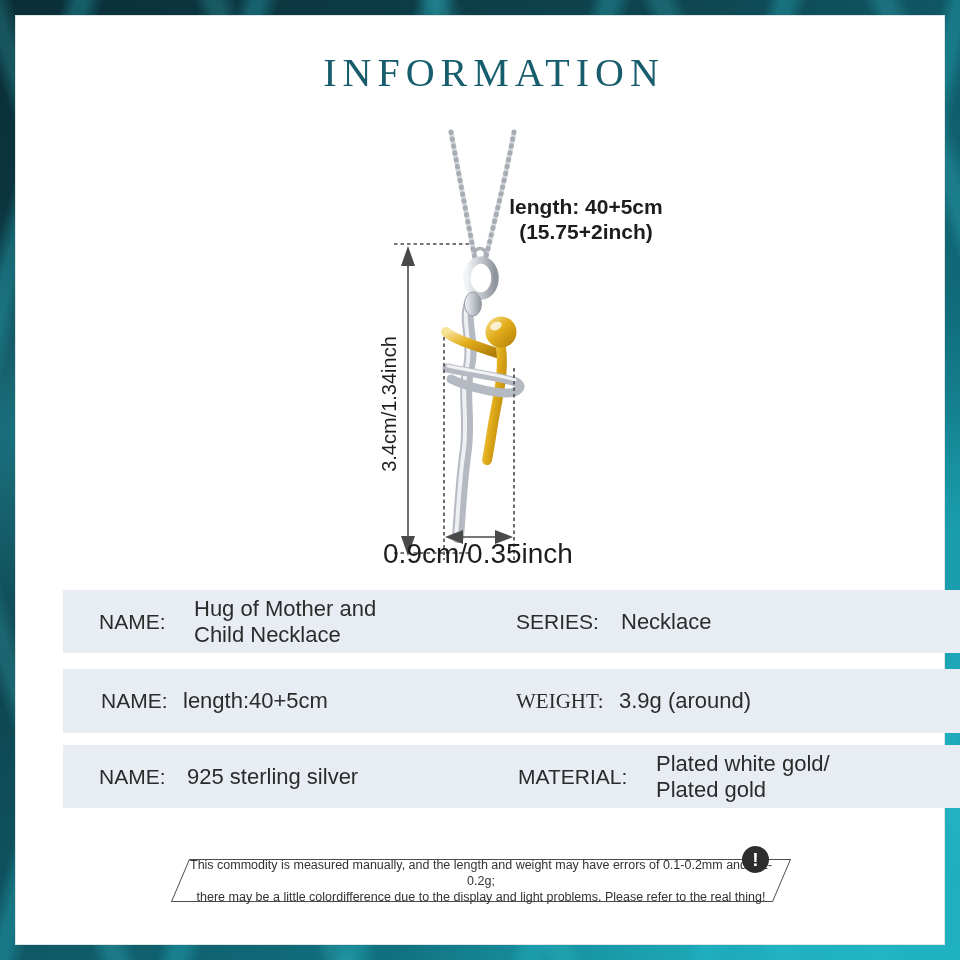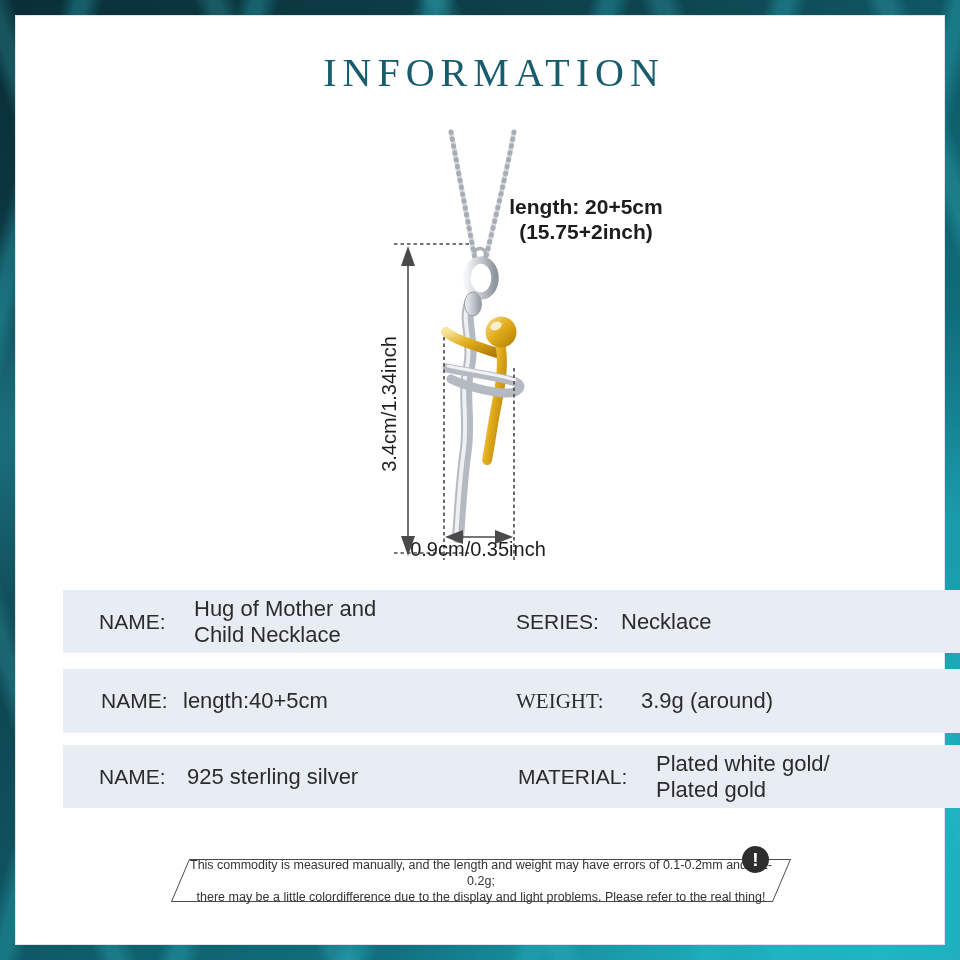--- a/index.html
+++ b/index.html
@@ -36,35 +36,35 @@
   .len-label {
     left:455px; top:178px; width:230px; text-align:center;
     font-weight:700; font-size:21px; line-height:25px; white-space:pre-line;
   }
   .h-label {
     left:265px; top:375px; width:220px; height:26px; text-align:center;
     font-size:20px; font-weight:500; transform:rotate(-90deg);
   }
   .w-label {
     left:352px; top:522px; width:220px; text-align:center;
-    font-size:20px; font-weight:500;
+    font-size:28px; font-weight:500;
   }
   
   .spec-row {
     position:absolute; left:47px; width:940px; height:63px;
     background:#e8ecf3; color:#2b2b2b;
   }
   .row-1 { top:574px; }
   .row-2 { top:653px; height:64px; }
   .row-3 { top:729px; }
   .cell { position:absolute; top:50%; transform:translateY(-50%); font-size:22px; }
   .cell.label { font-size:21px; }
   .cell.value { white-space:pre-line; line-height:26px; }
   .r1-ll { left:36px; }  .r1-lv { left:131px; } .r1-rl { left:453px; } .r1-rv { left:558px; }
-  .r2-ll { left:38px; }  .r2-lv { left:120px; } .r2-rl { left:453px;font-family:Liberation Serif, serif; } .r2-rv { left:578px; }
+  .r2-ll { left:38px; }  .r2-lv { left:120px; } .r2-rl { left:453px;font-family:Liberation Serif, serif; } .r2-rv { left:556px; }
   .r3-ll { left:36px; }  .r3-lv { left:124px; } .r3-rl { left:455px; } .r3-rv { left:593px; }
   
   .disc-shape {
     position:absolute; left:164px; top:843px; width:602px; height:43px;
     border:1.5px solid #4c4c4c; background:#fff;
     transform:skewX(-23deg);
   }
   .disc-text {
     position:absolute; left:164px; top:843px; width:602px; height:43px;
     display:flex; flex-direction:column; justify-content:center; align-items:center;
@@ -133,21 +133,21 @@
       <polygon points="407,245 400,265 414,265" stroke="none"></polygon>
       <polygon points="407,555 400,535 414,535" stroke="none"></polygon>
       <path d="M443 336 V559" fill="none" stroke-width="1.6" stroke-dasharray="3.5 3"></path>
       <path d="M513 367 V559" fill="none" stroke-width="1.6" stroke-dasharray="3.5 3"></path>
       <path d="M452 536 H504" fill="none" stroke-width="1.6"></path>
       <polygon points="444,536 462,529 462,543" stroke="none"></polygon>
       <polygon points="512,536 494,529 494,543" stroke="none"></polygon>
     </g>
   </svg>
 
-  <div class="dim-label len-label">length: 20+5cm
+  <div class="dim-label len-label">length: 40+5cm
 (15.75+2inch)</div>
   <div class="dim-label h-label">3.4cm/1.34inch</div>
   <div class="dim-label w-label">0.9cm/0.35inch</div>
 
   <div class="spec-row row-1">
     <span class="cell label r1-ll">NAME:</span>
     <span class="cell value r1-lv">Hug of Mother and
 Child Necklace</span>
     <span class="cell label r1-rl">SERIES:</span>
     <span class="cell value r1-rv">Necklace</span>

